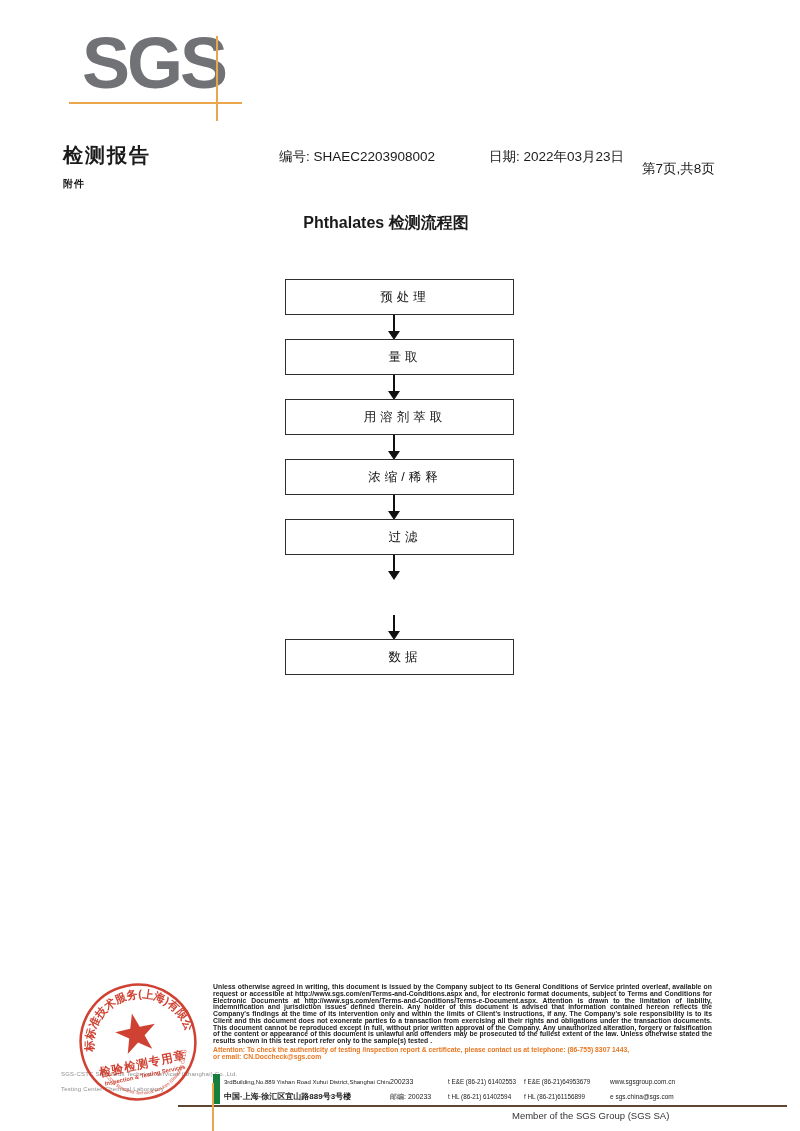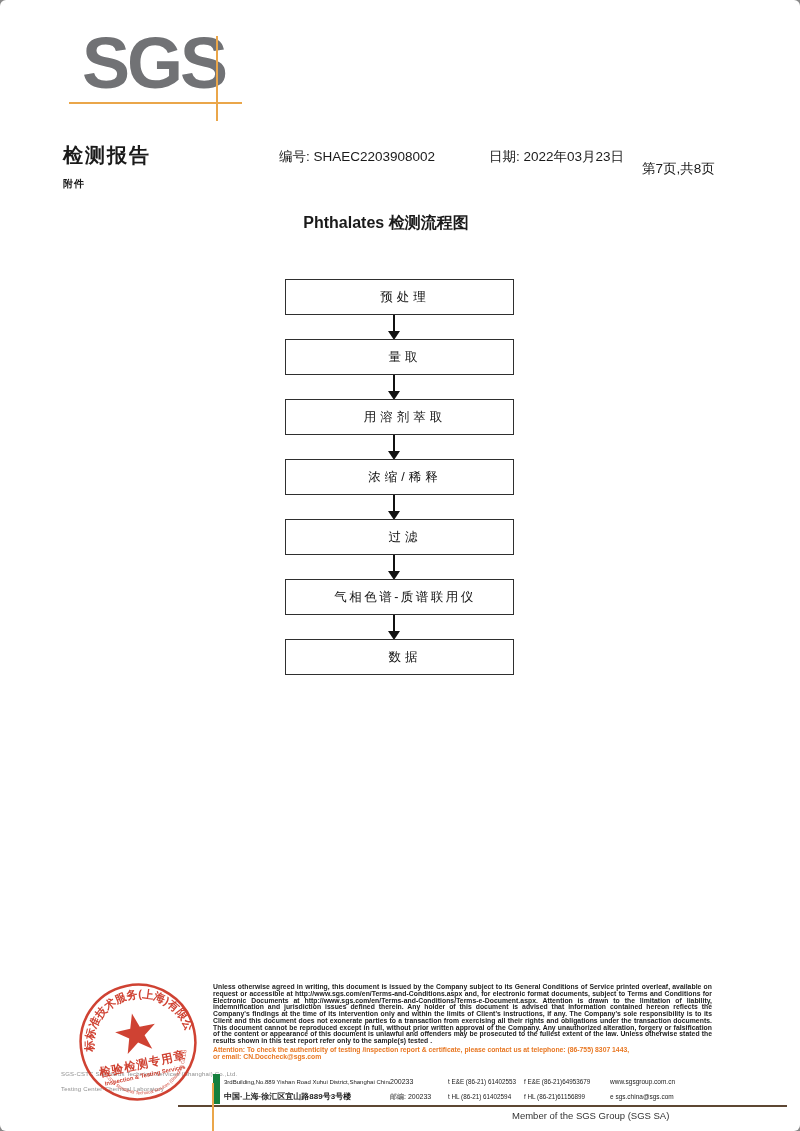--- a/index.html
+++ b/index.html
@@ -1,19 +1,19 @@
 <!DOCTYPE html>
 <html><head>
 <meta charset="utf-8">
 <style>
   html,body{margin:0;padding:0;background:#888;}
   .page{
     position:relative;width:800px;height:1131px;margin:0 auto;
     background:#ffffff;overflow:hidden;
-    font-family:"Liberation Sans","DejaVu Sans",sans-serif;color:#1a1a1a;border-radius:6px;
+    font-family:"Liberation Sans","DejaVu Sans",sans-serif;color:#1a1a1a;
   }
   .abs{position:absolute;}
   
   .logo{left:82px;top:24px;font-size:72px;font-weight:800;color:#717275;
         letter-spacing:-3px;line-height:78px;}
   .orange-hline{left:69px;top:102px;width:173px;height:2px;background:#eaa64a;}
   .orange-vline-top{left:216px;top:36px;width:2px;height:85px;background:#eaa64a;}
   .report-title{left:63px;top:142px;font-size:20px;font-weight:bold;letter-spacing:2px;}
   .hdr-small{font-size:13.5px;top:148px;}
   .report-no{left:279px;}
@@ -92,21 +92,20 @@
       <div class="stem"></div>
       <div class="head"></div>
     </div>
 
   <div class="abs flow-box" style="top:519px">过滤</div>
   <div class="abs flow-arrow" style="top:555px">
       <div class="stem"></div>
       <div class="head"></div>
     </div>
 
-  <div class="abs flow-box long" style="top:579px">气相色谱-质谱联用仪</div>
   <div class="abs flow-arrow" style="top:615px">
       <div class="stem"></div>
       <div class="head"></div>
     </div>
 
   <div class="abs flow-box" style="top:639px">数据</div>
 
   <div class="abs company-gray" style="top:1071px">SGS-CSTC Standards Technical Services (Shanghai) Co.,Ltd.</div>
   <div class="abs company-gray" style="top:1086px">Testing Center-Chemical Laboratory</div>
 

